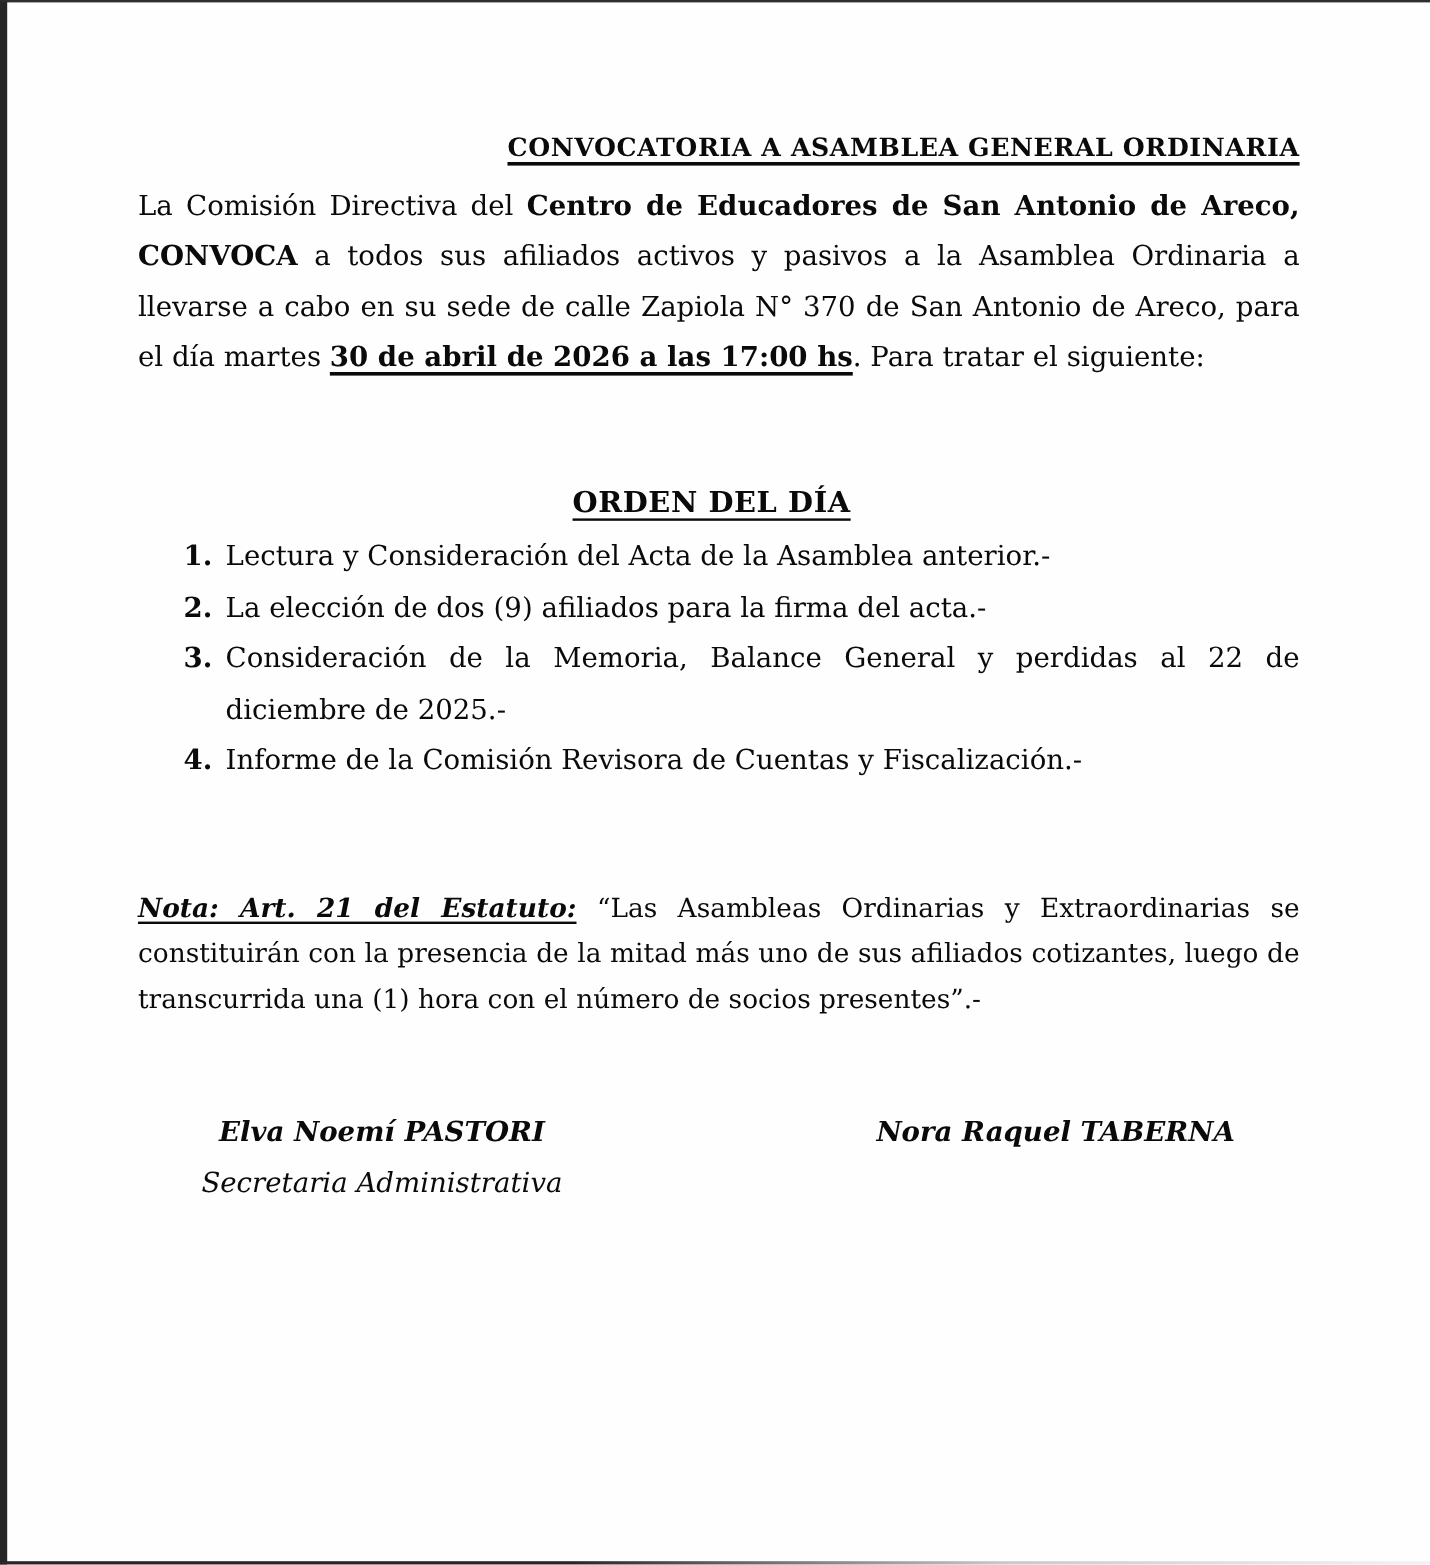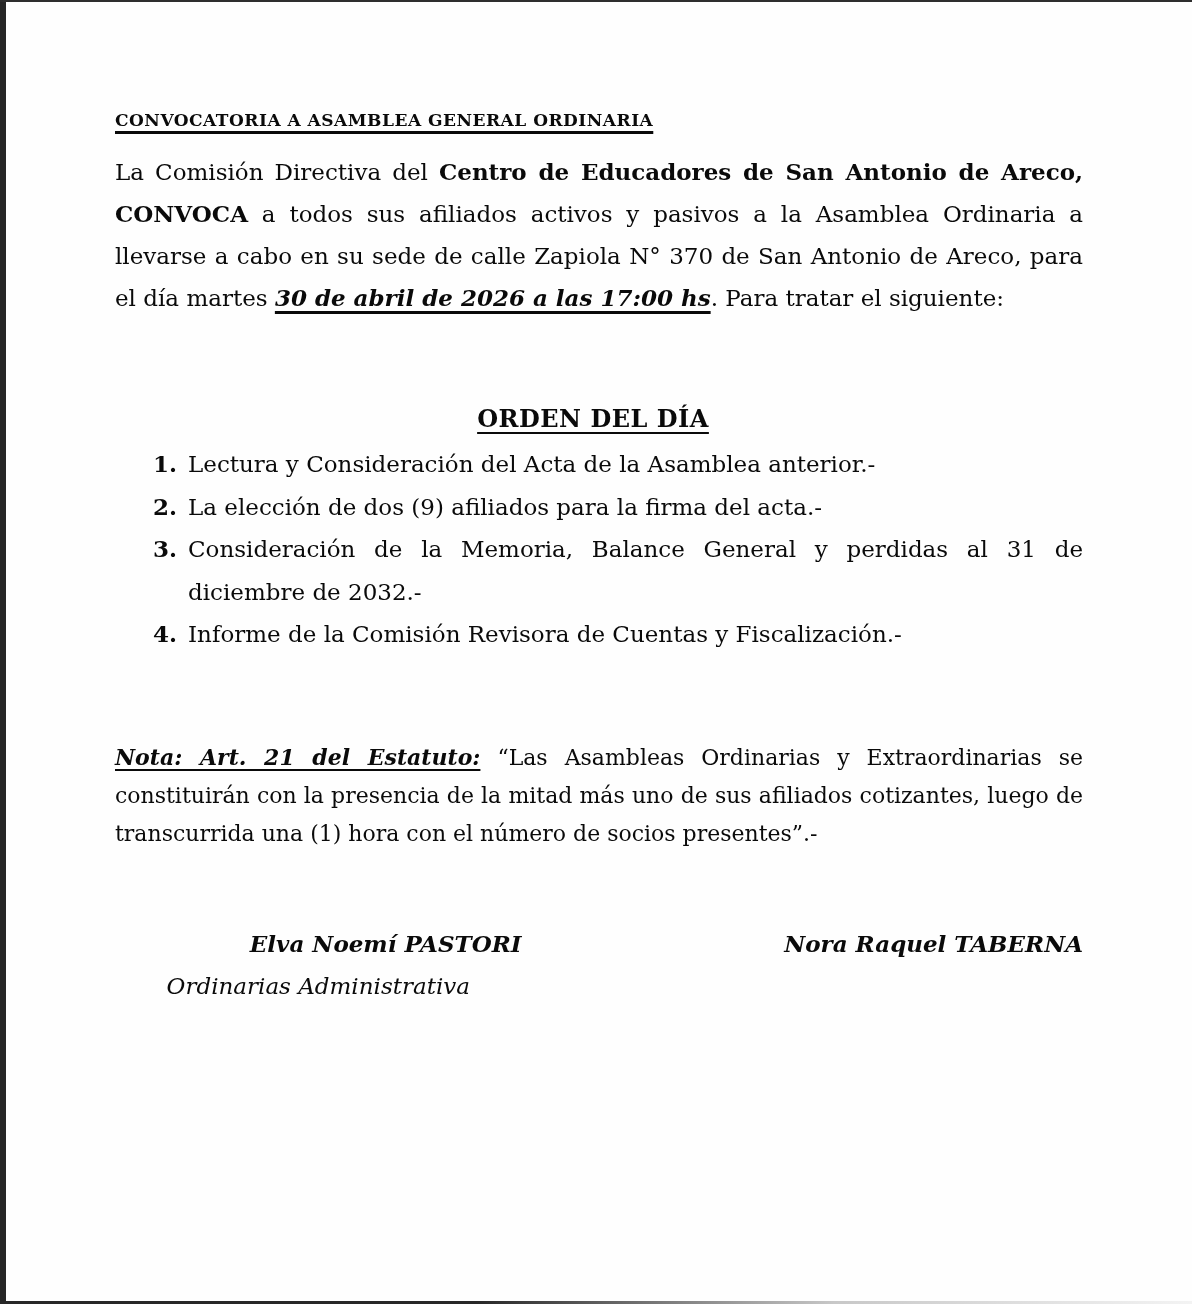--- a/index.html
+++ b/index.html
@@ -35,22 +35,22 @@
     width: 1192px; height: 3px;
     background: linear-gradient(to right, #272727 0%, #272727 40%, rgba(39,39,39,0.25) 70%, rgba(39,39,39,0.05) 100%);
   }
 
   .doc-title {
     position: absolute;
     top: 110px;
     left: 115px;
     right: 109px;
     margin: 0;
-    text-align: left;
-    font-size: 17px;
+    text-align: right;
+    font-size: 21px;
     font-weight: bold;
     letter-spacing: 0.5px;
     text-decoration: underline;
     text-decoration-thickness: 2.5px;
     text-underline-offset: 5px;
   }
 
   .intro {
     position: absolute;
     top: 151px;
@@ -60,21 +60,20 @@
     font-size: 23px;
     line-height: 42px;
     text-align: justify;
   }
 
   .b { font-weight: bold; }
   .u {
     text-decoration: underline;
     text-decoration-thickness: 2.5px;
     text-underline-offset: 5px;
-    font-style: italic;
   }
 
   .agenda-heading {
     position: absolute;
     top: 404px;
     left: 115px;
     right: 121px;
     margin: 0;
     text-align: center;
     font-size: 24px;
@@ -130,21 +129,21 @@
     display: flex;
     justify-content: space-between;
   }
   .sig {
     width: 42%;
     text-align: center;
     font-size: 23px;
     line-height: 42px;
     font-style: italic;
   }
-  .sig-name { font-weight: bold; text-align: right; }
+  .sig-name { font-weight: bold; }
 </style>
 </head>
 <body>
 
 <div class="page">
 
   <div class="edge-left"></div>
   <div class="edge-top"></div>
   <div class="edge-bottom"></div>
 
@@ -158,33 +157,33 @@
     <div class="agenda-item">
       <span class="num">1.</span>
       <span class="txt">Lectura y Consideración del Acta de la Asamblea anterior.-</span>
     </div>
     <div class="agenda-item">
       <span class="num">2.</span>
       <span class="txt">La elección de dos (9) afiliados para la firma del acta.-</span>
     </div>
     <div class="agenda-item">
       <span class="num">3.</span>
-      <span class="txt">Consideración de la Memoria, Balance General y perdidas al 31 de diciembre de 2032.-</span>
+      <span class="txt">Consideración de la Memoria, Balance General y perdidas al 22 de diciembre de 2025.-</span>
     </div>
     <div class="agenda-item">
       <span class="num">4.</span>
       <span class="txt">Informe de la Comisión Revisora de Cuentas y Fiscalización.-</span>
     </div>
   </div>
 
   <p class="nota"><span class="nota-label">Nota: Art. 21 del Estatuto:</span><span> “Las Asambleas Ordinarias y Extraordinarias se constituirán con la presencia de la mitad más uno de sus afiliados cotizantes, luego de transcurrida una (1) hora con el número de socios presentes”.-</span></p>
 
   <div class="signatures">
     <div class="sig">
       <div class="sig-name">Elva Noemí PASTORI</div>
-      <div class="sig-role">Ordinarias Administrativa</div>
+      <div class="sig-role">Secretaria Administrativa</div>
     </div>
     <div class="sig">
       <div class="sig-name">Nora Raquel TABERNA</div>
     </div>
   </div>
 
 </div>
 
 </body></html>

